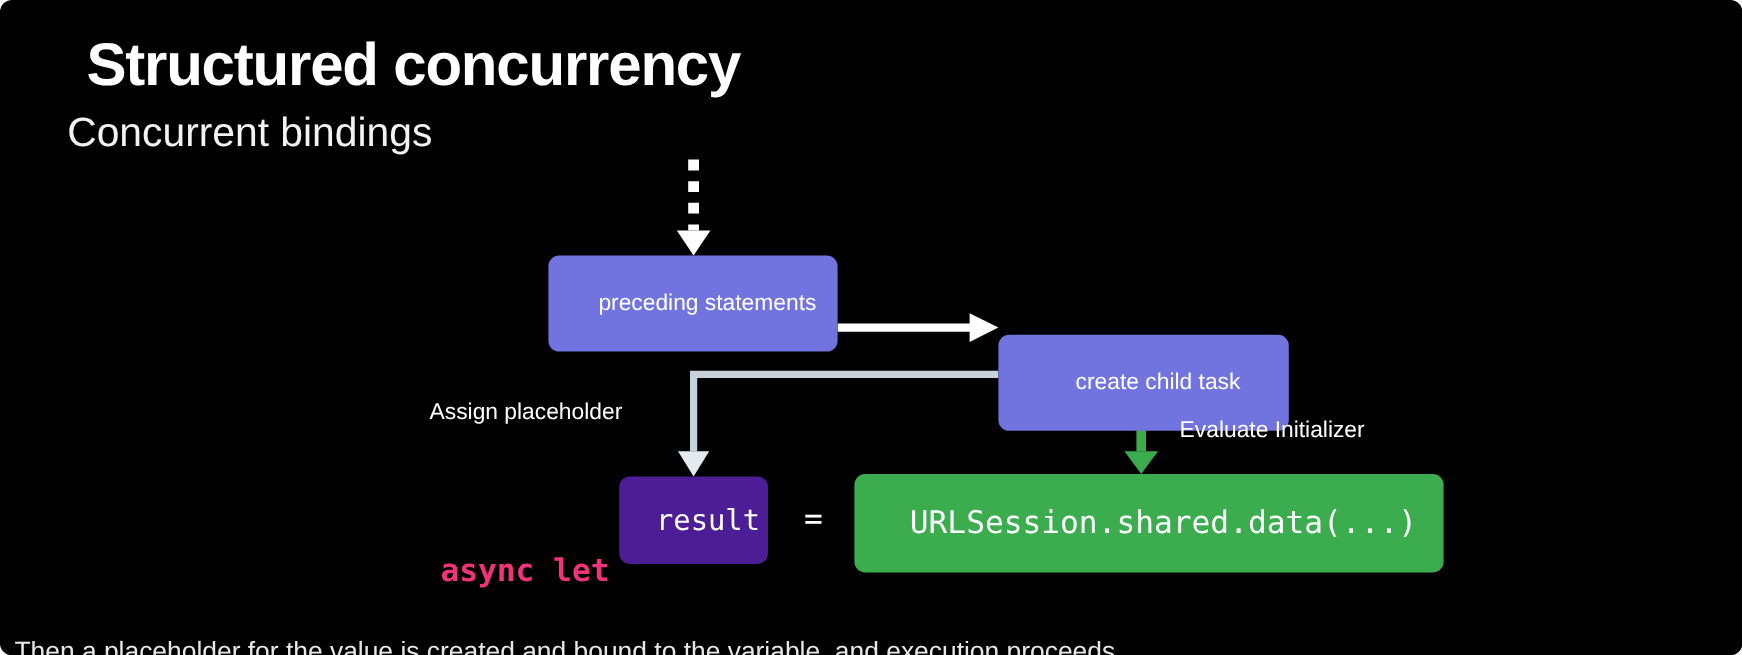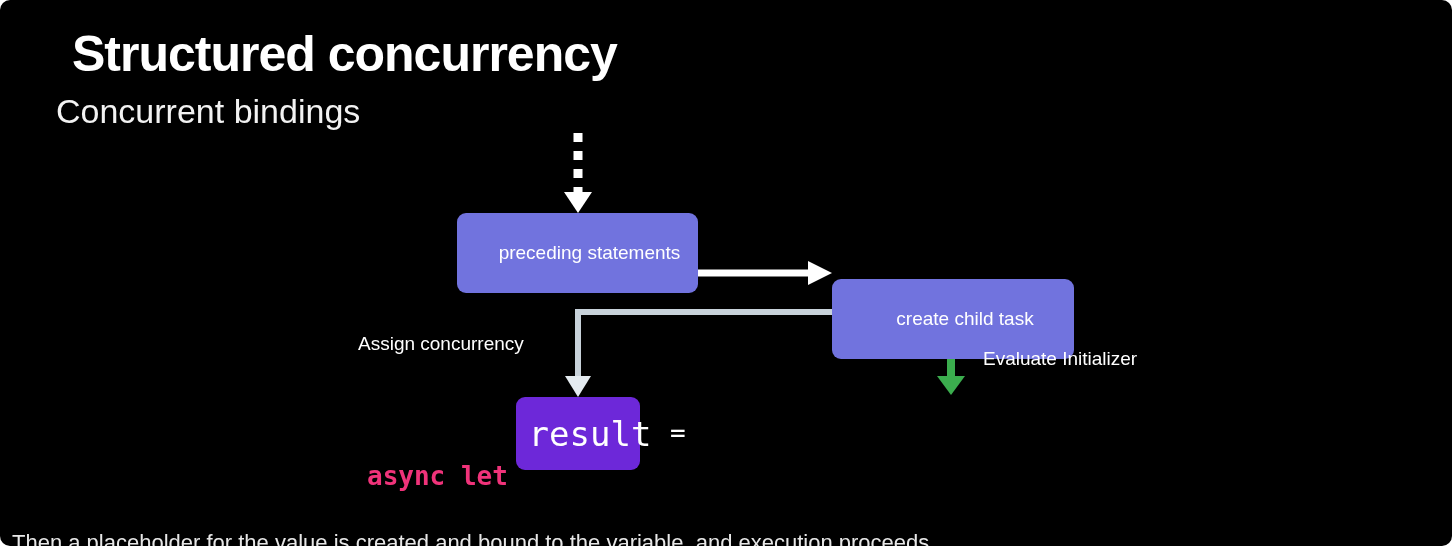--- a/index.html
+++ b/index.html
@@ -55,23 +55,23 @@
     text-align: left;
     box-sizing: border-box;
     padding-left: 24px;
   }
   .node-purple {
     background: #7173de;
     font-size: 19px;
     font-weight: normal;
   }
   .node-gray {
-    background: #6d28d9;
+    background: #4c1d95;
     font-family: "DejaVu Sans Mono", monospace;
-    font-size: 34px;
+    font-size: 24px;
   }
   .node-green {
     background: #3bad4e;
     font-family: "DejaVu Sans Mono", monospace;
     font-size: 26px;
   }
 
   #box-preceding { left: 457px; top: 213px; width: 241px; height: 80px; }
   #box-childtask { left: 832px; top: 253px; width: 242px; height: 80px; margin-top: 26px; }
   #box-result    { left: 516px; top: 397px; width: 124px; height: 73px; }
@@ -154,24 +154,25 @@
 
   <div class="title">Structured concurrency</div>
   <div class="subtitle">Concurrent bindings</div>
 
   <div id="box-preceding" class="node node-purple">preceding statements</div>
 
   <div id="box-childtask" class="node node-purple">create child task</div>
 
   <div id="box-result" class="node node-gray">result</div>
 
+  <div id="box-initexpr" class="node node-green">URLSession.shared.data(...)</div>
 
   <div id="code-asynclet" class="code-token">async let</div>
 
   <div id="code-equals" class="code-token">=</div>
 
-  <div id="label-assign" class="edge-label">Assign concurrency</div>
+  <div id="label-assign" class="edge-label">Assign placeholder</div>
 
   <div id="label-evaluate" class="edge-label">Evaluate Initializer</div>
 
   <div id="bottom-text-row">Then a placeholder for the value is created and bound to the variable, and execution proceeds</div>
 
 </div>
 
 </body></html>

